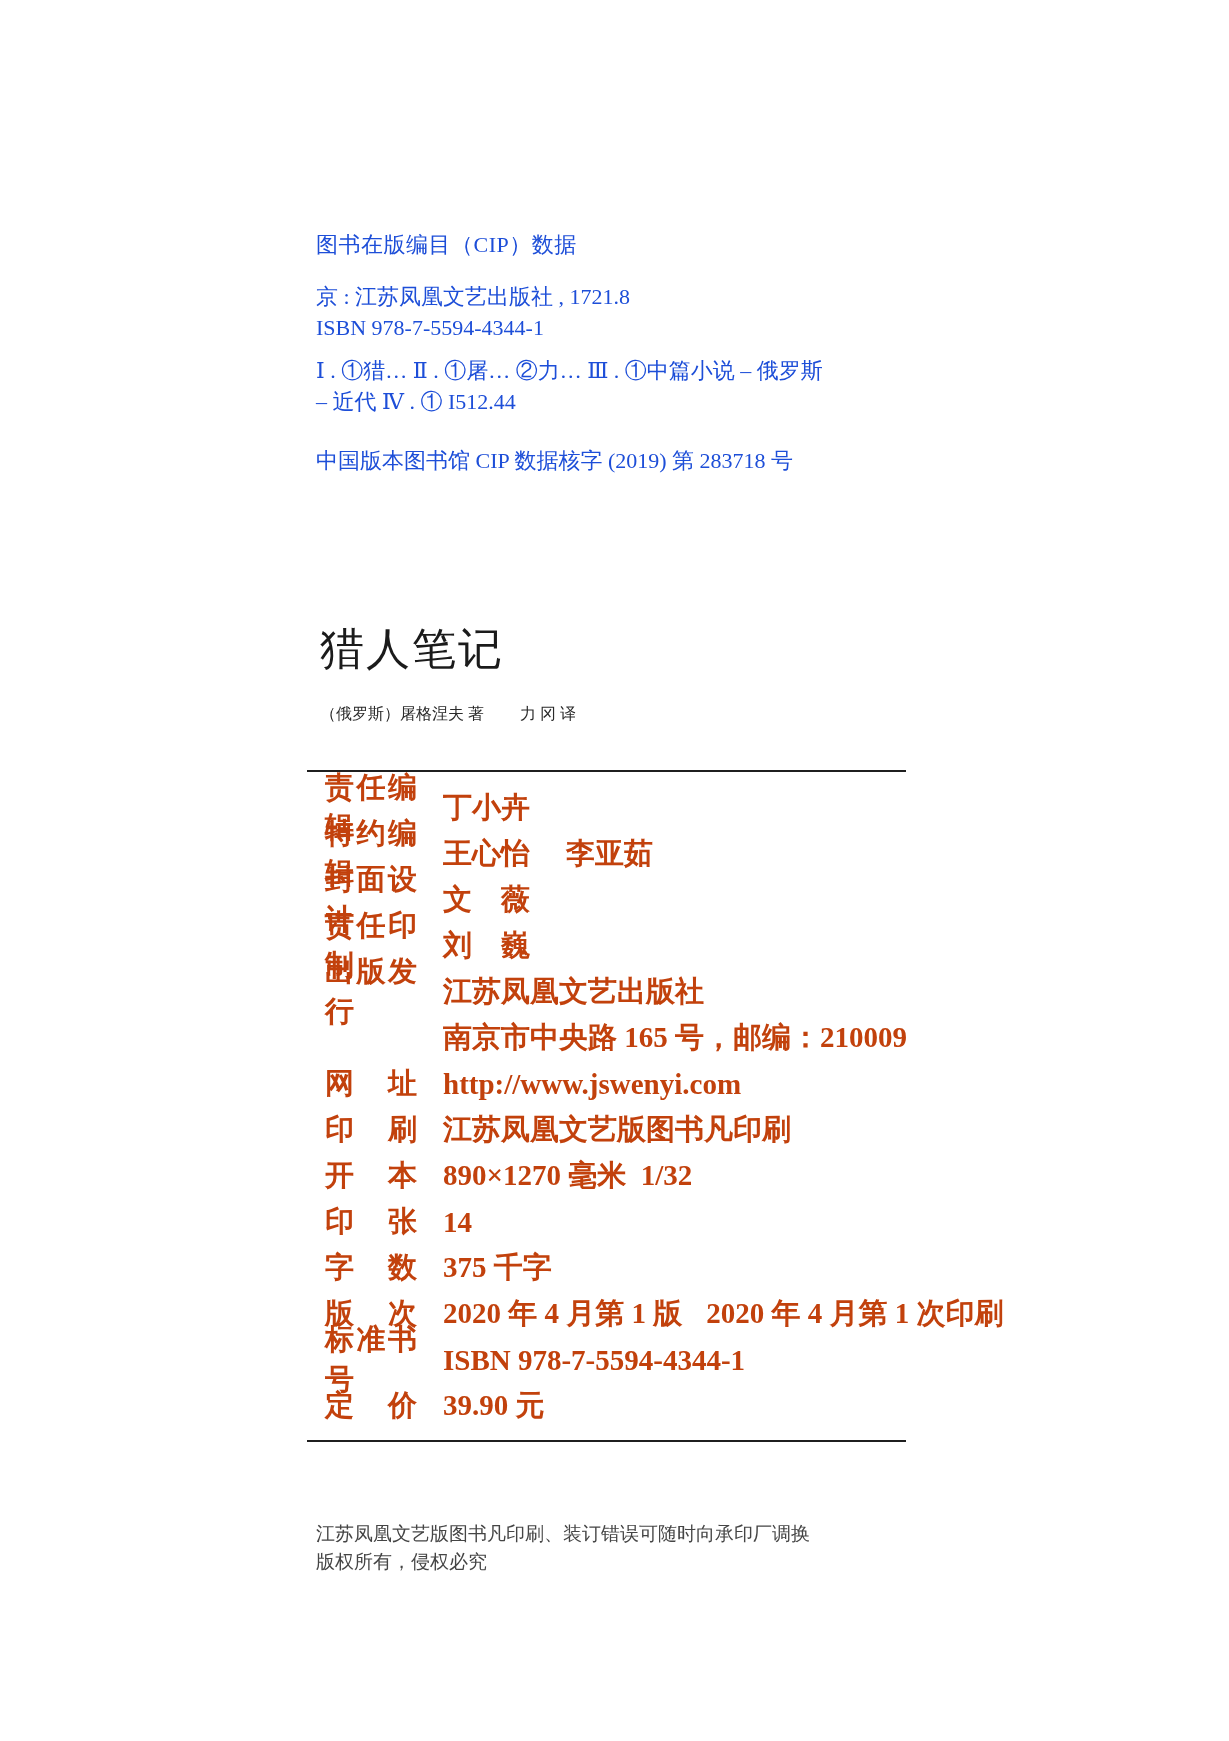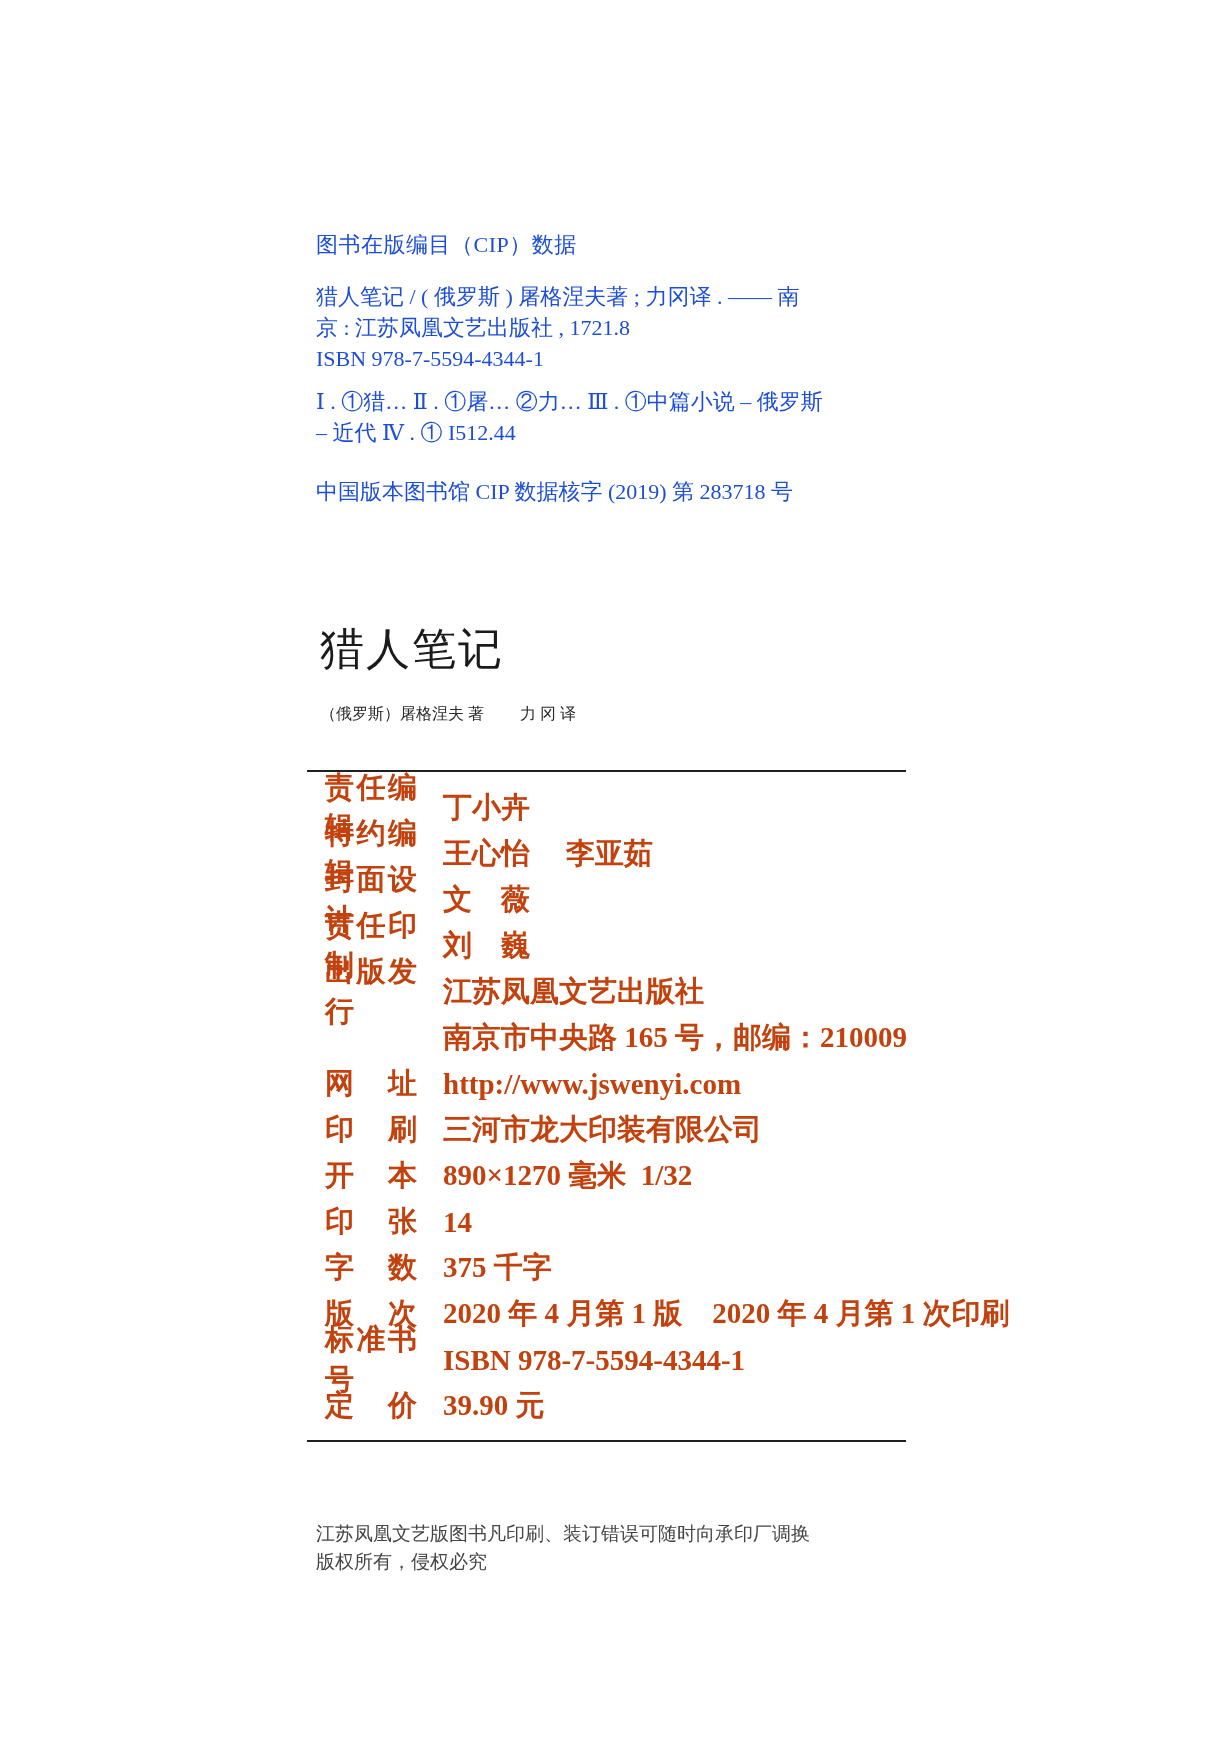--- a/index.html
+++ b/index.html
@@ -99,42 +99,41 @@
     text-align: justify;
     text-align-last: justify;
     white-space: normal;
   }
   .cvalue {
     margin-left: 26px;
     white-space: pre;
   }
   .cvalue2 { white-space: pre; }
   .gap-lg { margin-left: 36px; }
-  .gap-md { margin-left: 30px; }
+  .gap-md { margin-left: 24px; }
 
   
   .colophon-footer {
     position: absolute;
     left: 316px;
     top: 1520px;
     font-size: 19px;
     line-height: 28px;
     color: #454545;
   }
   .colophon-footer div { white-space: pre; }
 </style>
 </head>
 <body>
 
 <div class="page">
 
   <section class="cip">
     <div class="cip-header">图书在版编目（CIP）数据</div>
     <div class="cip-entry">
-      <div>猎人笔记 / ( 俄罗斯 ) 屠格涅夫著 ; 力冈译 . —— 南</div>
       <div>京 : 江苏凤凰文艺出版社 , 1721.8</div>
       <div>ISBN 978-7-5594-4344-1</div>
     </div>
     <div class="cip-class">
       <div>Ⅰ . ①猎… Ⅱ . ①屠… ②力… Ⅲ . ①中篇小说 – 俄罗斯</div>
       <div>– 近代 Ⅳ . ① I512.44</div>
     </div>
     <div class="cip-record">中国版本图书馆 CIP 数据核字 (2019) 第 283718 号</div>
   </section>
 
@@ -171,21 +170,21 @@
     <div class="crow">
       <span class="clabel"></span>
       <span class="cvalue">南京市中央路 165 号，邮编：210009</span>
     </div>
     <div class="crow">
       <span class="clabel">网址</span>
       <span class="cvalue">http://www.jswenyi.com</span>
     </div>
     <div class="crow">
       <span class="clabel">印刷</span>
-      <span class="cvalue">三河市龙大印装有限公司</span>
+      <span class="cvalue">江苏凤凰文艺版图书凡印刷</span>
     </div>
     <div class="crow">
       <span class="clabel">开本</span>
       <span class="cvalue">890×1270 毫米  1/32</span>
     </div>
     <div class="crow">
       <span class="clabel">印张</span>
       <span class="cvalue">14</span>
     </div>
     <div class="crow">

